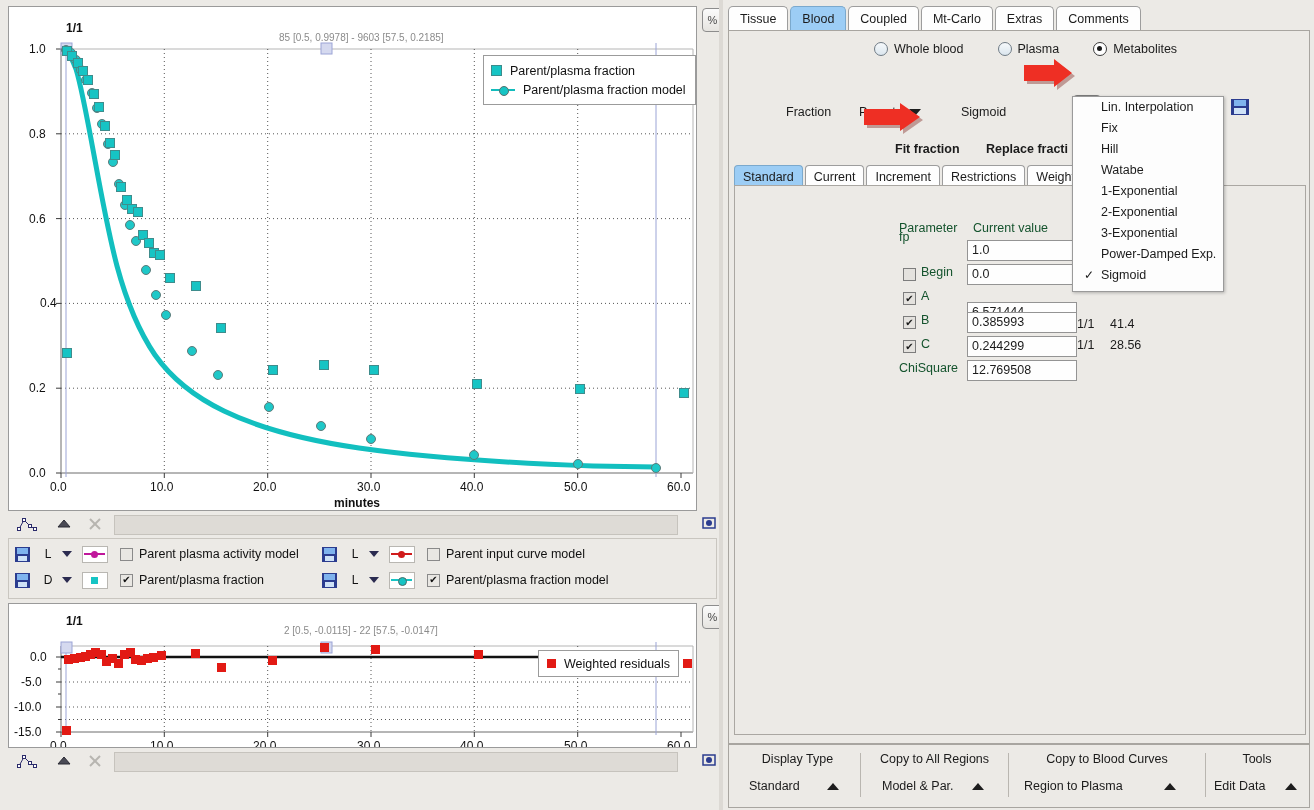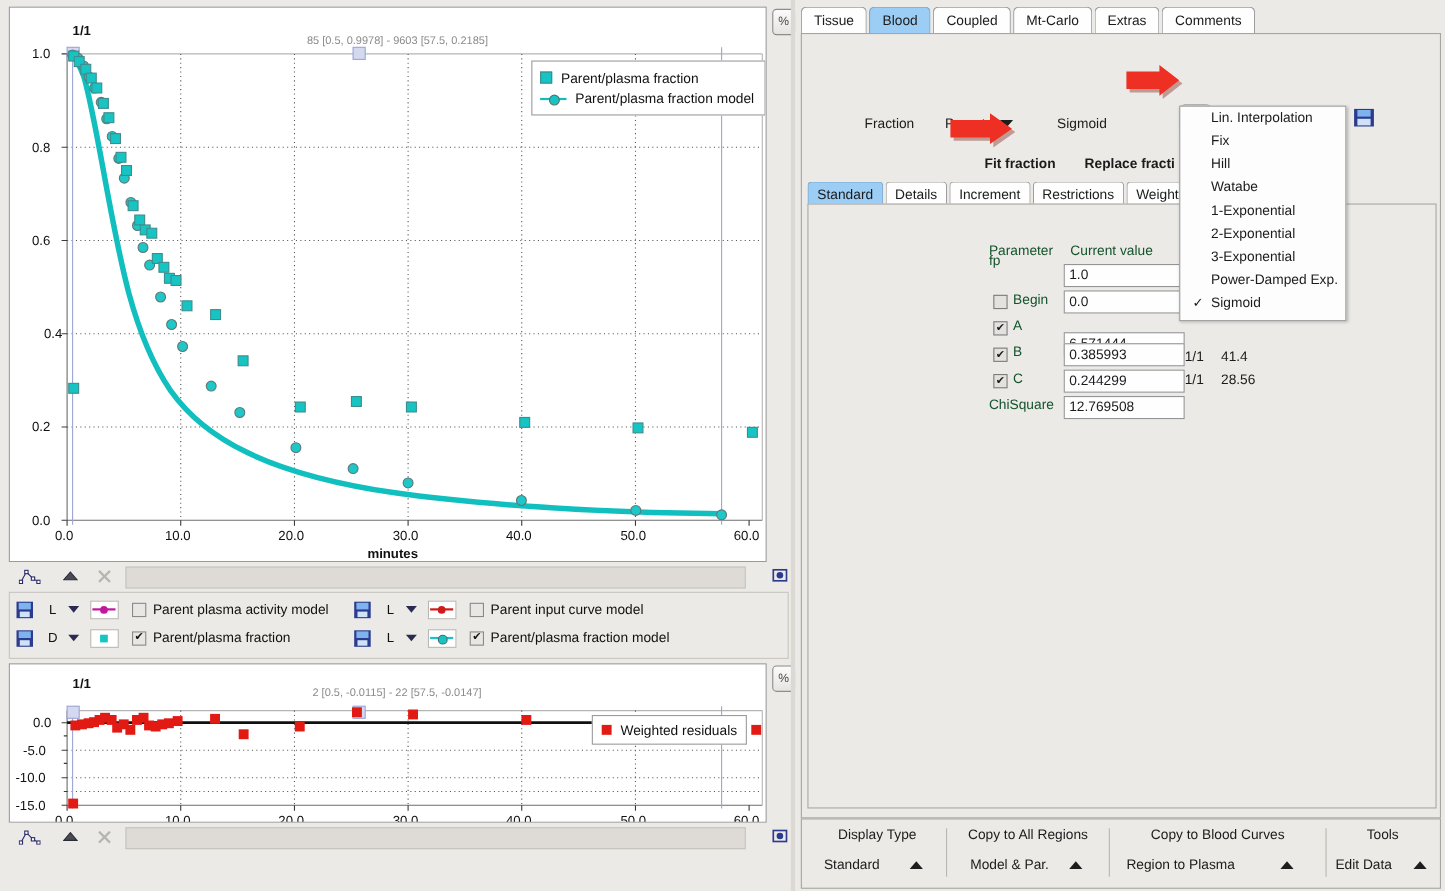--- a/index.html
+++ b/index.html
@@ -524,20 +524,34 @@
       <div class="tab">Tissue</div>
       <div class="tab active">Blood</div>
       <div class="tab">Coupled</div>
       <div class="tab">Mt-Carlo</div>
       <div class="tab">Extras</div>
       <div class="tab">Comments</div>
     </div>
 
     <div class="panel-body">
 
+      <div class="radio-row">
+        <div class="radio">
+          <span class="bullet"></span>
+          <span class="lab">Whole blood</span>
+        </div>
+        <div class="radio">
+          <span class="bullet"></span>
+          <span class="lab">Plasma</span>
+        </div>
+        <div class="radio sel">
+          <span class="bullet"></span>
+          <span class="lab">Metabolites</span>
+        </div>
+      </div>
 
       <div class="ctl-lbl" style="left:57px;top:74px;">Fraction</div>
       <div class="ctl-lbl" style="left:130px;top:74px;">Parent</div>
       <div class="mini-caret" style="left:180px;top:78px;"></div>
       <div class="ctl-lbl" style="left:232px;top:74px;">Sigmoid</div>
 
       <div class="btn-dropdown" style="left:343px;top:64px;">
         <span class="v"></span>
       </div>
 
@@ -559,21 +573,21 @@
           <rect x="4" y="2" width="12" height="6" fill="#7fb3ee"></rect>
           <rect x="4" y="10" width="12" height="6" fill="#cfe2f7"></rect>
         </svg>
       </div>
 
       <div class="fitrow" style="left:166px;">Fit fraction</div>
       <div class="fitrow" style="left:257px;">Replace fracti</div>
 
       <div class="subtabbar">
         <div class="subtab active">Standard</div>
-        <div class="subtab">Details</div>
+        <div class="subtab">Current</div>
         <div class="subtab">Increment</div>
         <div class="subtab">Restrictions</div>
         <div class="subtab">Weighting</div>
       </div>
 
       <div class="subpanel">
         <div class="ptab-hdr" style="left:164px;top:35px;">Parameter</div>
         <div class="ptab-hdr" style="left:238px;top:35px;">Current value</div>
 
         <div class="ptab-hdr" style="left:164px;top:44px;">fp</div>

